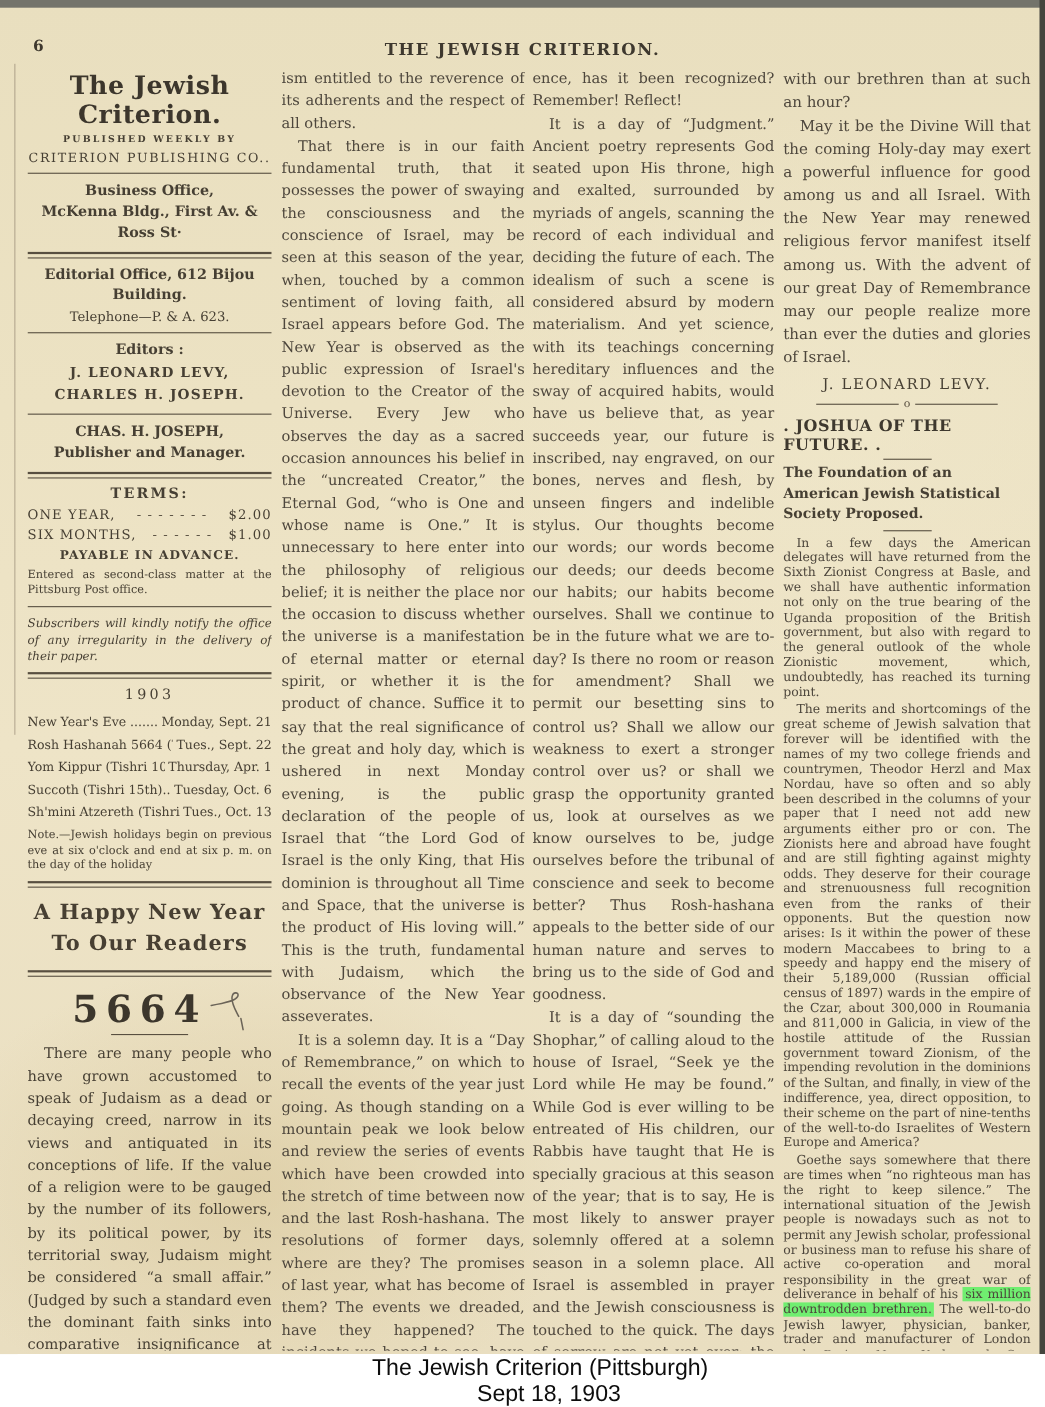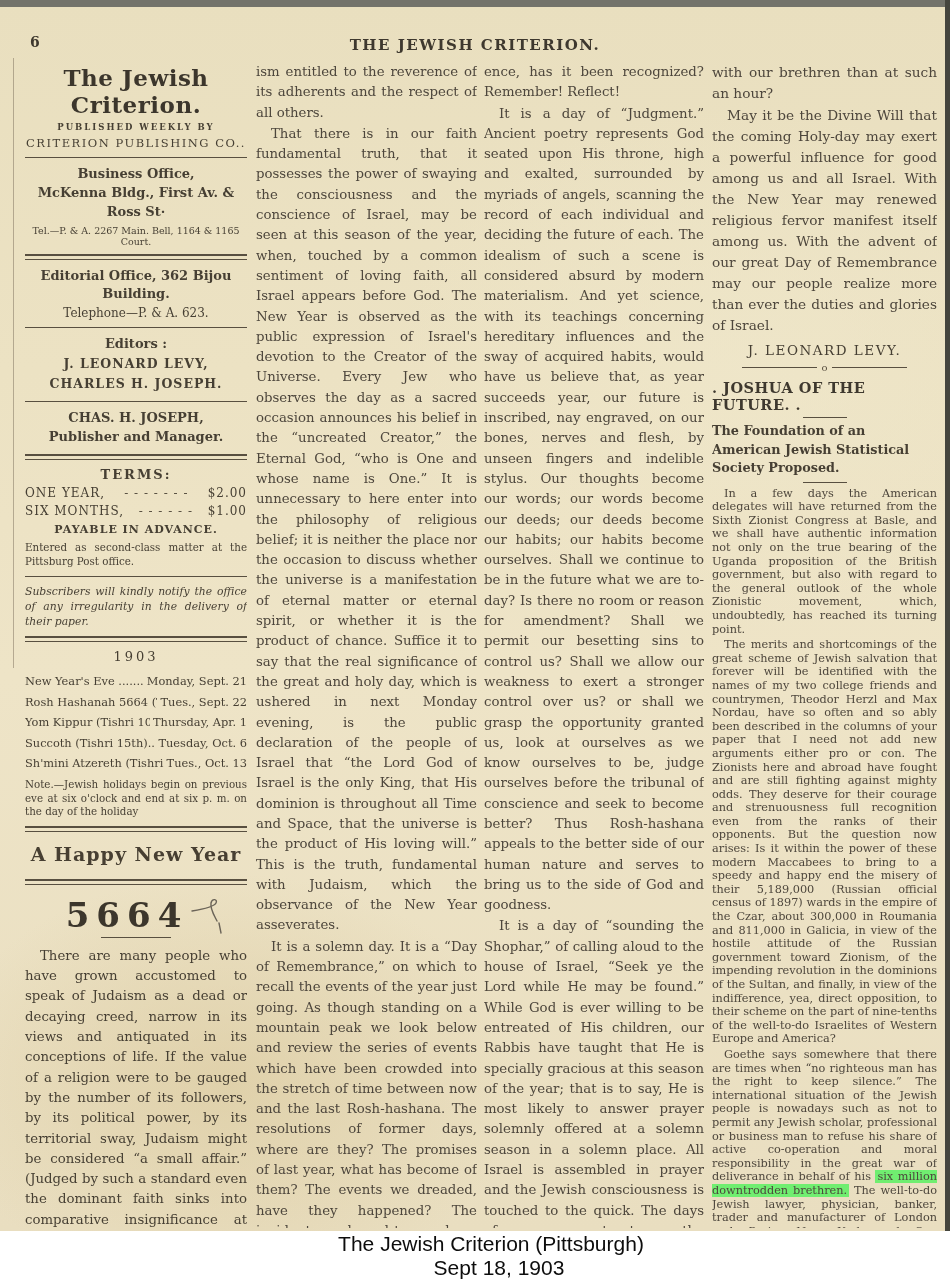--- a/index.html
+++ b/index.html
@@ -91,23 +91,22 @@
     <div class="pagenum">6</div>
     <div class="runhead">THE JEWISH CRITERION.</div>
 
     <div class="col col1 mast">
       <div class="mast-title">The Jewish Criterion.</div>
       <div class="mast-pub1">PUBLISHED WEEKLY BY</div>
       <div class="mast-pub2">CRITERION PUBLISHING CO..</div>
       <hr class="rule">
       <div class="mast-b">Business Office,</div>
       <div class="mast-b">McKenna Bldg., First Av. &amp; Ross St·</div>
-      <div class="mast-tel">Tel.—P. &amp; A. 2267 Main.   Bell, 1164 &amp; 1165 Court.</div>
-      <div class="rule2"></div>
-      <div class="mast-b">Editorial Office, 362 Bijou Building.</div>
+      <div class="rule2"></div>
+      <div class="mast-b">Editorial Office, 612 Bijou Building.</div>
       <div class="mast-tel2">Telephone—P. &amp; A. 623.</div>
       <hr class="rule">
       <div class="mast-b">Editors :</div>
       <div class="mast-ed">J. LEONARD LEVY,</div>
       <div class="mast-ed">CHARLES H. JOSEPH.</div>
       <hr class="rule">
       <div class="mast-b">CHAS. H. JOSEPH,</div>
       <div class="mast-b">Publisher and Manager.</div>
       <div class="rule2"></div>
       <div class="terms-label">TERMS:</div>
@@ -145,20 +144,21 @@
         <span class="hol-date">Tuesday, Oct. 6</span>
       </div>
       <div class="hol-row">
         <span class="hol-name">Sh'mini Atzereth (Tishri 22nd)...</span>
         <span class="hol-date">Tues., Oct. 13</span>
       </div>
       <div class="hol-note">Note.—Jewish holidays begin on previous eve at six o'clock and end at six p. m. on the day of the holiday</div>
       <div class="rule2"></div>
 
       <div class="greet">A Happy New Year</div>
+      <div class="greet" style="margin-top:0;">To Our Readers</div>
       <div class="rule2" style="margin-top:10px;"></div>
       <div class="year5664">
         <span class="num">5664</span>
         <svg class="squiggle" width="34" height="40" viewBox="0 0 34 40">
           <path d="M2 16 C14 14, 24 12, 26 8 C28 4, 22 3, 21 8 C20 14, 24 20, 27 26 M29 28 L31 38" fill="none" stroke="#6b6458" stroke-width="1.4" stroke-linecap="round"></path>
         </svg>
       </div>
       <hr class="rule-5664">
       <p class="p ind">There are many people who have grown accustomed to speak of Judaism as a dead or decaying creed, narrow in its views and antiquated in its conceptions of life.  If the value of a religion were to be gauged by the number of its followers, by its political power, by its territorial sway, Judaism might be considered “a small affair.”  (Judged by such a standard even the dominant faith sinks into comparative insignificance at the side of the religion of India and China).  But if a religion is to be measured by its immortal truths, by the undying allegiance of its supporters, by its invincible vitality, by its power of resistance to persecution, by its ability to withstand the slings and arrows of outrageous fortune; if a religion is to be gauged by the spiritual power with which it has endowed its followers, then is Juda-</p>
     </div>

